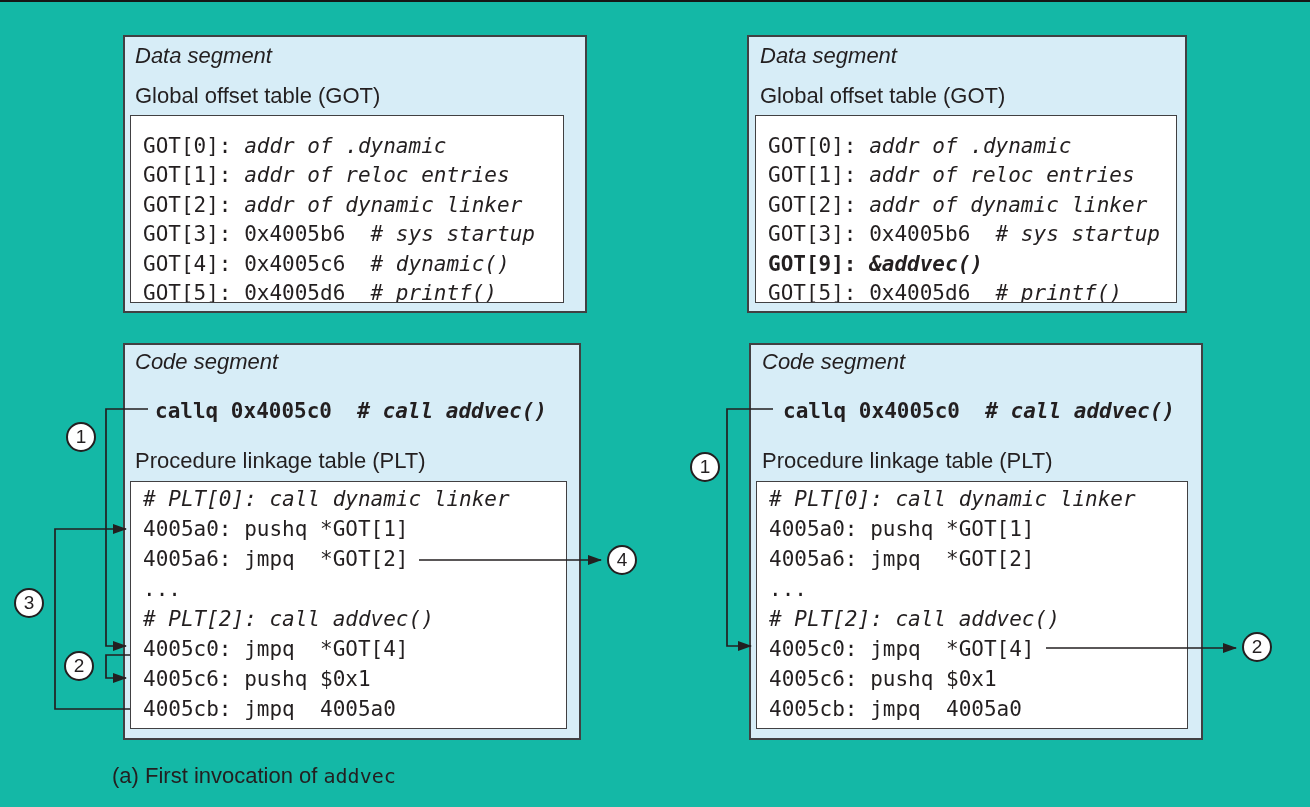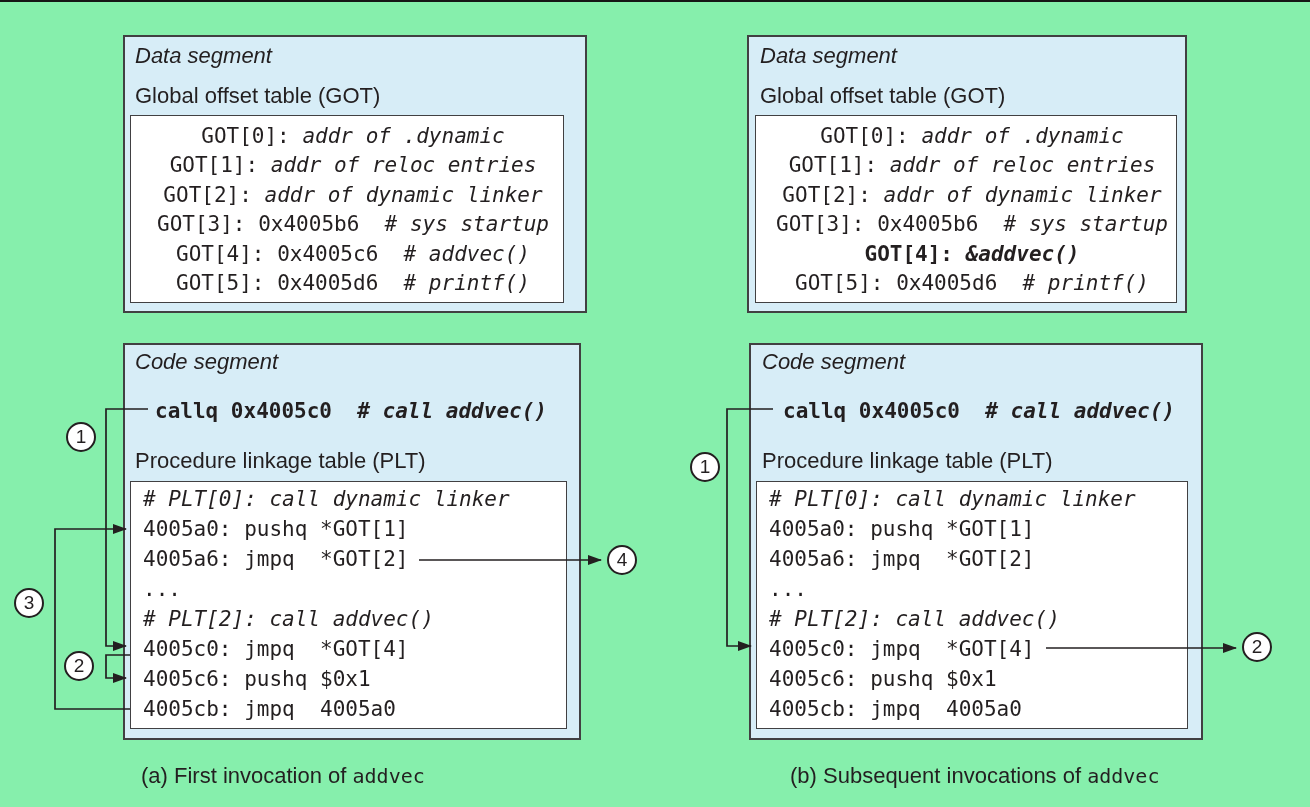--- a/index.html
+++ b/index.html
@@ -1,20 +1,20 @@
 <!DOCTYPE html>
 <html><head>
 <meta charset="utf-8">
 <style>
   html, body { margin: 0; padding: 0; background: #ffffff; }
   #canvas {
     position: relative;
     width: 1310px;
     height: 807px;
-    background: #86efac;
+    background: #14b8a6;
     overflow: hidden;
     font-family: "Liberation Sans", sans-serif;
     color: #231f20;
   }
   .top-rule {
     position: absolute;
     left: 0; top: 0;
     width: 1310px; height: 2px;
     background: #161616;
   }
@@ -34,21 +34,21 @@
     font: 22px/26px "Liberation Sans", sans-serif;
     white-space: nowrap;
   }
   .white-box {
     position: absolute;
     background: #ffffff;
     border: 1.5px solid #414042;
     box-sizing: border-box;
     overflow: hidden;
   }
-  .got-rows { padding: 6px 0 0 12px; text-align: center; }
+  .got-rows { padding: 16px 0 0 12px; }
   .plt-rows { padding: 2px 0 16px 12px; }
   .code-row {
     font: 21px/29.4px "DejaVu Sans Mono", monospace;
     white-space: nowrap;
   }
   .plt-rows .code-row { line-height: 30px; }
   .code-row span { white-space: pre; }
   .code-row .c { font-style: italic; }
   .bold-row span { font-weight: bold; }
   .call-line {
@@ -65,21 +65,20 @@
     border-radius: 50%;
     background: #ffffff;
     text-align: center;
     font: 19px/26px "Liberation Sans", sans-serif;
     z-index: 5;
   }
   .caption {
     position: absolute;
     font: 22px/27px "Liberation Sans", sans-serif;
     white-space: pre;
-    margin-left: 29px;
   }
   .caption .code-inline {
     font: 20px/27px "DejaVu Sans Mono", monospace;
   }
   #arrow-overlay {
     position: absolute;
     left: 0; top: 0;
     width: 1310px; height: 807px;
     pointer-events: none;
     z-index: 4;
@@ -93,21 +92,21 @@
   <div class="top-rule"></div>
 
   <div class="seg-box" style="left:123px; top:35px; width:464px; height:278px;">
     <div class="seg-title" style="left:10px; top:6px;">Data segment</div>
     <div class="tbl-label" style="left:10px; top:46px;">Global offset table (GOT)</div>
     <div class="white-box got-rows" style="left:5px; top:78px; width:434px; height:188px;">
       <div class="code-row"><span class="m">GOT[0]: </span><span class="c">addr of .dynamic</span></div>
       <div class="code-row"><span class="m">GOT[1]: </span><span class="c">addr of reloc entries</span></div>
       <div class="code-row"><span class="m">GOT[2]: </span><span class="c">addr of dynamic linker</span></div>
       <div class="code-row"><span class="m">GOT[3]: 0x4005b6</span><span class="c">  # sys startup</span></div>
-      <div class="code-row"><span class="m">GOT[4]: 0x4005c6</span><span class="c">  # addvec()</span></div>
+      <div class="code-row"><span class="m">GOT[4]: 0x4005c6</span><span class="c">  # dynamic()</span></div>
       <div class="code-row"><span class="m">GOT[5]: 0x4005d6</span><span class="c">  # printf()</span></div>
     </div>
   </div>
 
   <div class="seg-box" style="left:123px; top:343px; width:458px; height:397px;">
     <div class="seg-title" style="left:10px; top:4px;">Code segment</div>
     <div class="call-line" style="left:30px; top:53px;"><span class="m">callq 0x4005c0</span><span class="c">  # call addvec()</span></div>
     <div class="tbl-label" style="left:10px; top:103px;">Procedure linkage table (PLT)</div>
     <div class="white-box plt-rows" style="left:5px; top:136px; width:437px; height:248px;">
       <div class="code-row"><span class="m"></span><span class="c"># PLT[0]: call dynamic linker</span></div>
@@ -122,21 +121,21 @@
   </div>
 
   <div class="seg-box" style="left:747px; top:35px; width:440px; height:278px;">
     <div class="seg-title" style="left:11px; top:6px;">Data segment</div>
     <div class="tbl-label" style="left:11px; top:46px;">Global offset table (GOT)</div>
     <div class="white-box got-rows" style="left:6px; top:78px; width:422px; height:188px;">
       <div class="code-row"><span class="m">GOT[0]: </span><span class="c">addr of .dynamic</span></div>
       <div class="code-row"><span class="m">GOT[1]: </span><span class="c">addr of reloc entries</span></div>
       <div class="code-row"><span class="m">GOT[2]: </span><span class="c">addr of dynamic linker</span></div>
       <div class="code-row"><span class="m">GOT[3]: 0x4005b6</span><span class="c">  # sys startup</span></div>
-      <div class="code-row bold-row"><span class="m">GOT[4]: </span><span class="c">&amp;addvec()</span></div>
+      <div class="code-row bold-row"><span class="m">GOT[9]: </span><span class="c">&amp;addvec()</span></div>
       <div class="code-row"><span class="m">GOT[5]: 0x4005d6</span><span class="c">  # printf()</span></div>
     </div>
   </div>
 
   <div class="seg-box" style="left:749px; top:343px; width:454px; height:397px;">
     <div class="seg-title" style="left:11px; top:4px;">Code segment</div>
     <div class="call-line" style="left:32px; top:53px;"><span class="m">callq 0x4005c0</span><span class="c">  # call addvec()</span></div>
     <div class="tbl-label" style="left:11px; top:103px;">Procedure linkage table (PLT)</div>
     <div class="white-box plt-rows" style="left:5px; top:136px; width:432px; height:248px;">
       <div class="code-row"><span class="m"></span><span class="c"># PLT[0]: call dynamic linker</span></div>
@@ -167,15 +166,14 @@
   </svg>
 
   <div class="step-circle" style="left:66px;  top:422px;">1</div>
   <div class="step-circle" style="left:64px;  top:651px;">2</div>
   <div class="step-circle" style="left:14px;  top:588px;">3</div>
   <div class="step-circle" style="left:607px; top:545px;">4</div>
   <div class="step-circle" style="left:690px; top:452px;">1</div>
   <div class="step-circle" style="left:1242px; top:632px;">2</div>
 
   <div class="caption" style="left:112px; top:762px;"><span>(a) First invocation of </span><span class="code-inline">addvec</span></div>
-  <div class="caption" style="left:761px; top:762px;"><span>(b) Subsequent invocations of </span><span class="code-inline">addvec</span></div>
 
 </div>
 
 </body></html>

